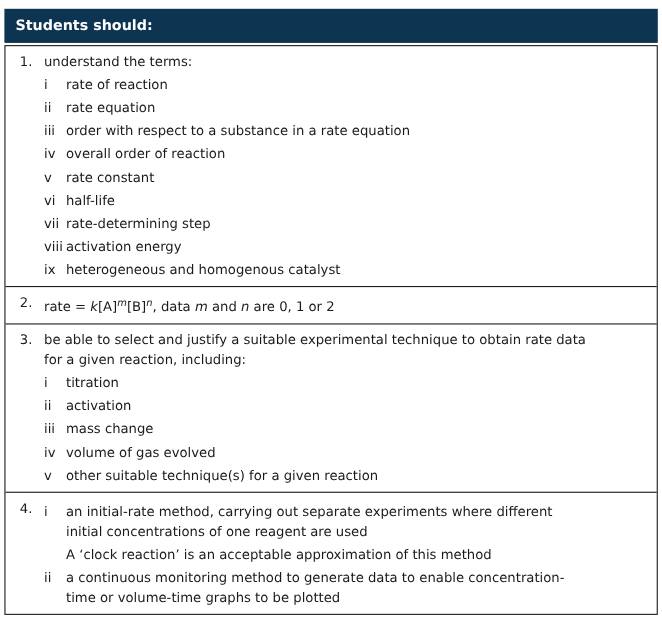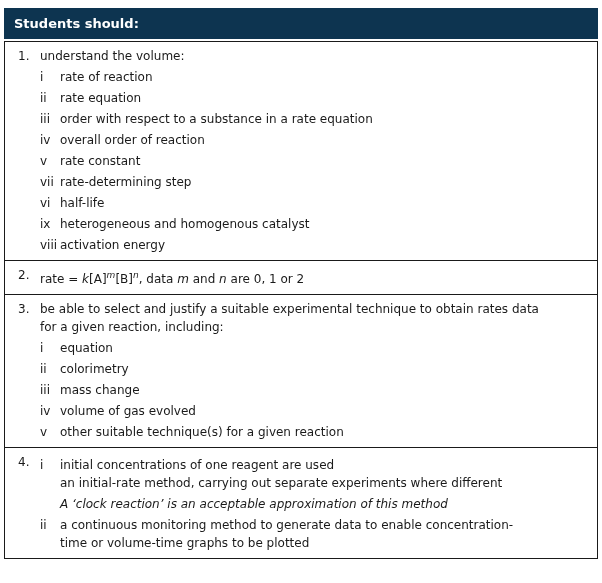--- a/index.html
+++ b/index.html
@@ -54,21 +54,21 @@
   .sub{
     display:flex;
     margin-top:3px;
   }
   .marker{
     flex:0 0 20px;
     white-space:nowrap;
   }
   .sub-lines{flex:1;min-width:0;}
   .sub-lines > div{white-space:nowrap;}
-  .note .sub-lines{font-style:italic;}
+  .note .sub-lines{}
   .eq-line{
     margin-top:4px;
     white-space:nowrap;
   }
   .it{font-style:italic;}
   .sup{
     font-size:9px;
     font-style:italic;
     vertical-align:super;
     line-height:0;
@@ -77,21 +77,21 @@
 </head>
 <body>
 
 <div class="page">
   <div class="spec-table">
     <div class="spec-header">Students should:</div>
     <div class="spec-body">
         <div class="row">
           <div class="num">1.</div>
           <div class="content">
-            <div class="main-line">understand the volume:</div>
+            <div class="main-line">understand the terms:</div>
             <div class="sub">
               <span class="marker">i</span>
               <div class="sub-lines">
                 <div>rate of reaction</div>
               </div>
             </div>
             <div class="sub">
               <span class="marker">ii</span>
               <div class="sub-lines">
                 <div>rate equation</div>
@@ -109,66 +109,66 @@
                 <div>overall order of reaction</div>
               </div>
             </div>
             <div class="sub">
               <span class="marker">v</span>
               <div class="sub-lines">
                 <div>rate constant</div>
               </div>
             </div>
             <div class="sub">
+              <span class="marker">vi</span>
+              <div class="sub-lines">
+                <div>half-life</div>
+              </div>
+            </div>
+            <div class="sub">
               <span class="marker">vii</span>
               <div class="sub-lines">
                 <div>rate-determining step</div>
               </div>
             </div>
             <div class="sub">
-              <span class="marker">vi</span>
-              <div class="sub-lines">
-                <div>half-life</div>
+              <span class="marker">viii</span>
+              <div class="sub-lines">
+                <div>activation energy</div>
               </div>
             </div>
             <div class="sub">
               <span class="marker">ix</span>
               <div class="sub-lines">
                 <div>heterogeneous and homogenous catalyst</div>
               </div>
             </div>
-            <div class="sub">
-              <span class="marker">viii</span>
-              <div class="sub-lines">
-                <div>activation energy</div>
-              </div>
-            </div>
           </div>
         </div>
         <div class="row">
           <div class="num">2.</div>
           <div class="content">
             <div class="eq-line"><span>rate = </span><span class="it">k</span><span>[A]</span><span class="sup">m</span><span>[B]</span><span class="sup">n</span><span>, data </span><span class="it">m</span><span> and </span><span class="it">n</span><span> are 0, 1 or 2</span></div>
           </div>
         </div>
         <div class="row">
           <div class="num">3.</div>
           <div class="content">
-            <div class="main-line">be able to select and justify a suitable experimental technique to obtain rates data</div>
+            <div class="main-line">be able to select and justify a suitable experimental technique to obtain rate data</div>
             <div class="main-line">for a given reaction, including:</div>
             <div class="sub">
               <span class="marker">i</span>
               <div class="sub-lines">
-                <div>equation</div>
+                <div>titration</div>
               </div>
             </div>
             <div class="sub">
               <span class="marker">ii</span>
               <div class="sub-lines">
-                <div>colorimetry</div>
+                <div>activation</div>
               </div>
             </div>
             <div class="sub">
               <span class="marker">iii</span>
               <div class="sub-lines">
                 <div>mass change</div>
               </div>
             </div>
             <div class="sub">
               <span class="marker">iv</span>
@@ -183,22 +183,22 @@
               </div>
             </div>
           </div>
         </div>
         <div class="row">
           <div class="num">4.</div>
           <div class="content">
             <div class="sub">
               <span class="marker">i</span>
               <div class="sub-lines">
+                <div>an initial-rate method, carrying out separate experiments where different</div>
                 <div>initial concentrations of one reagent are used</div>
-                <div>an initial-rate method, carrying out separate experiments where different</div>
               </div>
             </div>
             <div class="sub note">
               <span class="marker"></span>
               <div class="sub-lines">
                 <div>A ‘clock reaction’ is an acceptable approximation of this method</div>
               </div>
             </div>
             <div class="sub">
               <span class="marker">ii</span>

